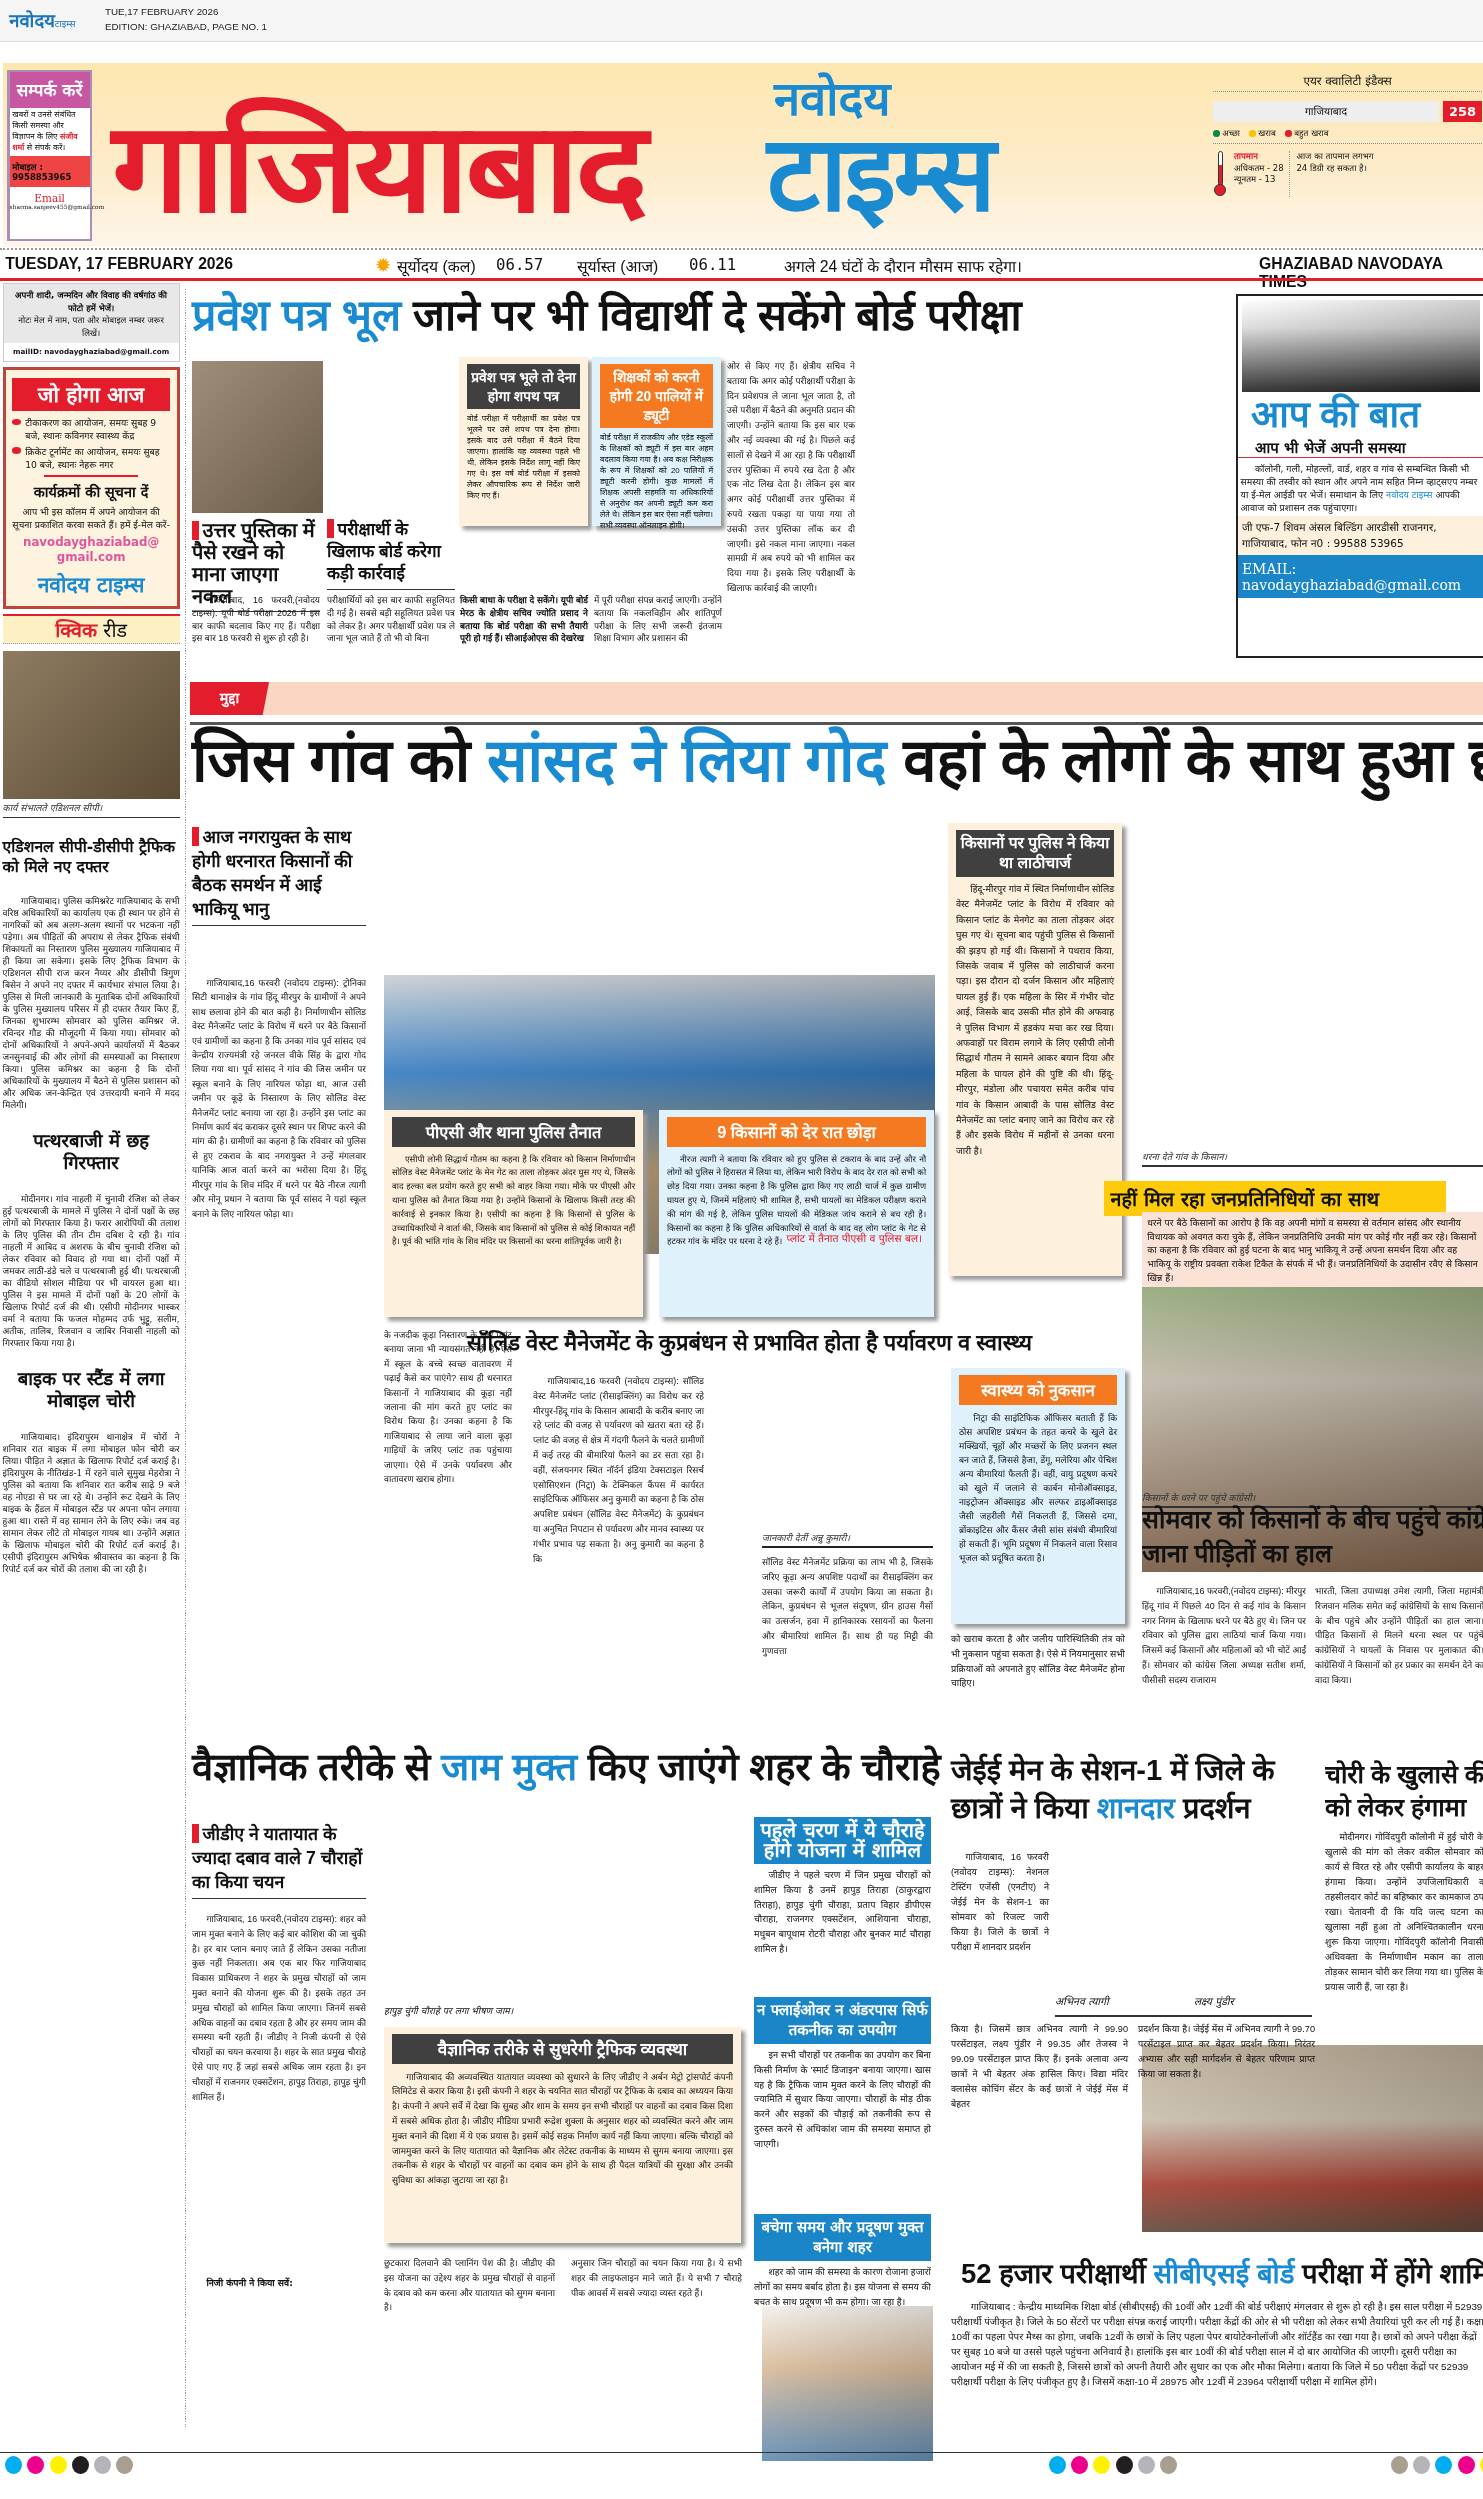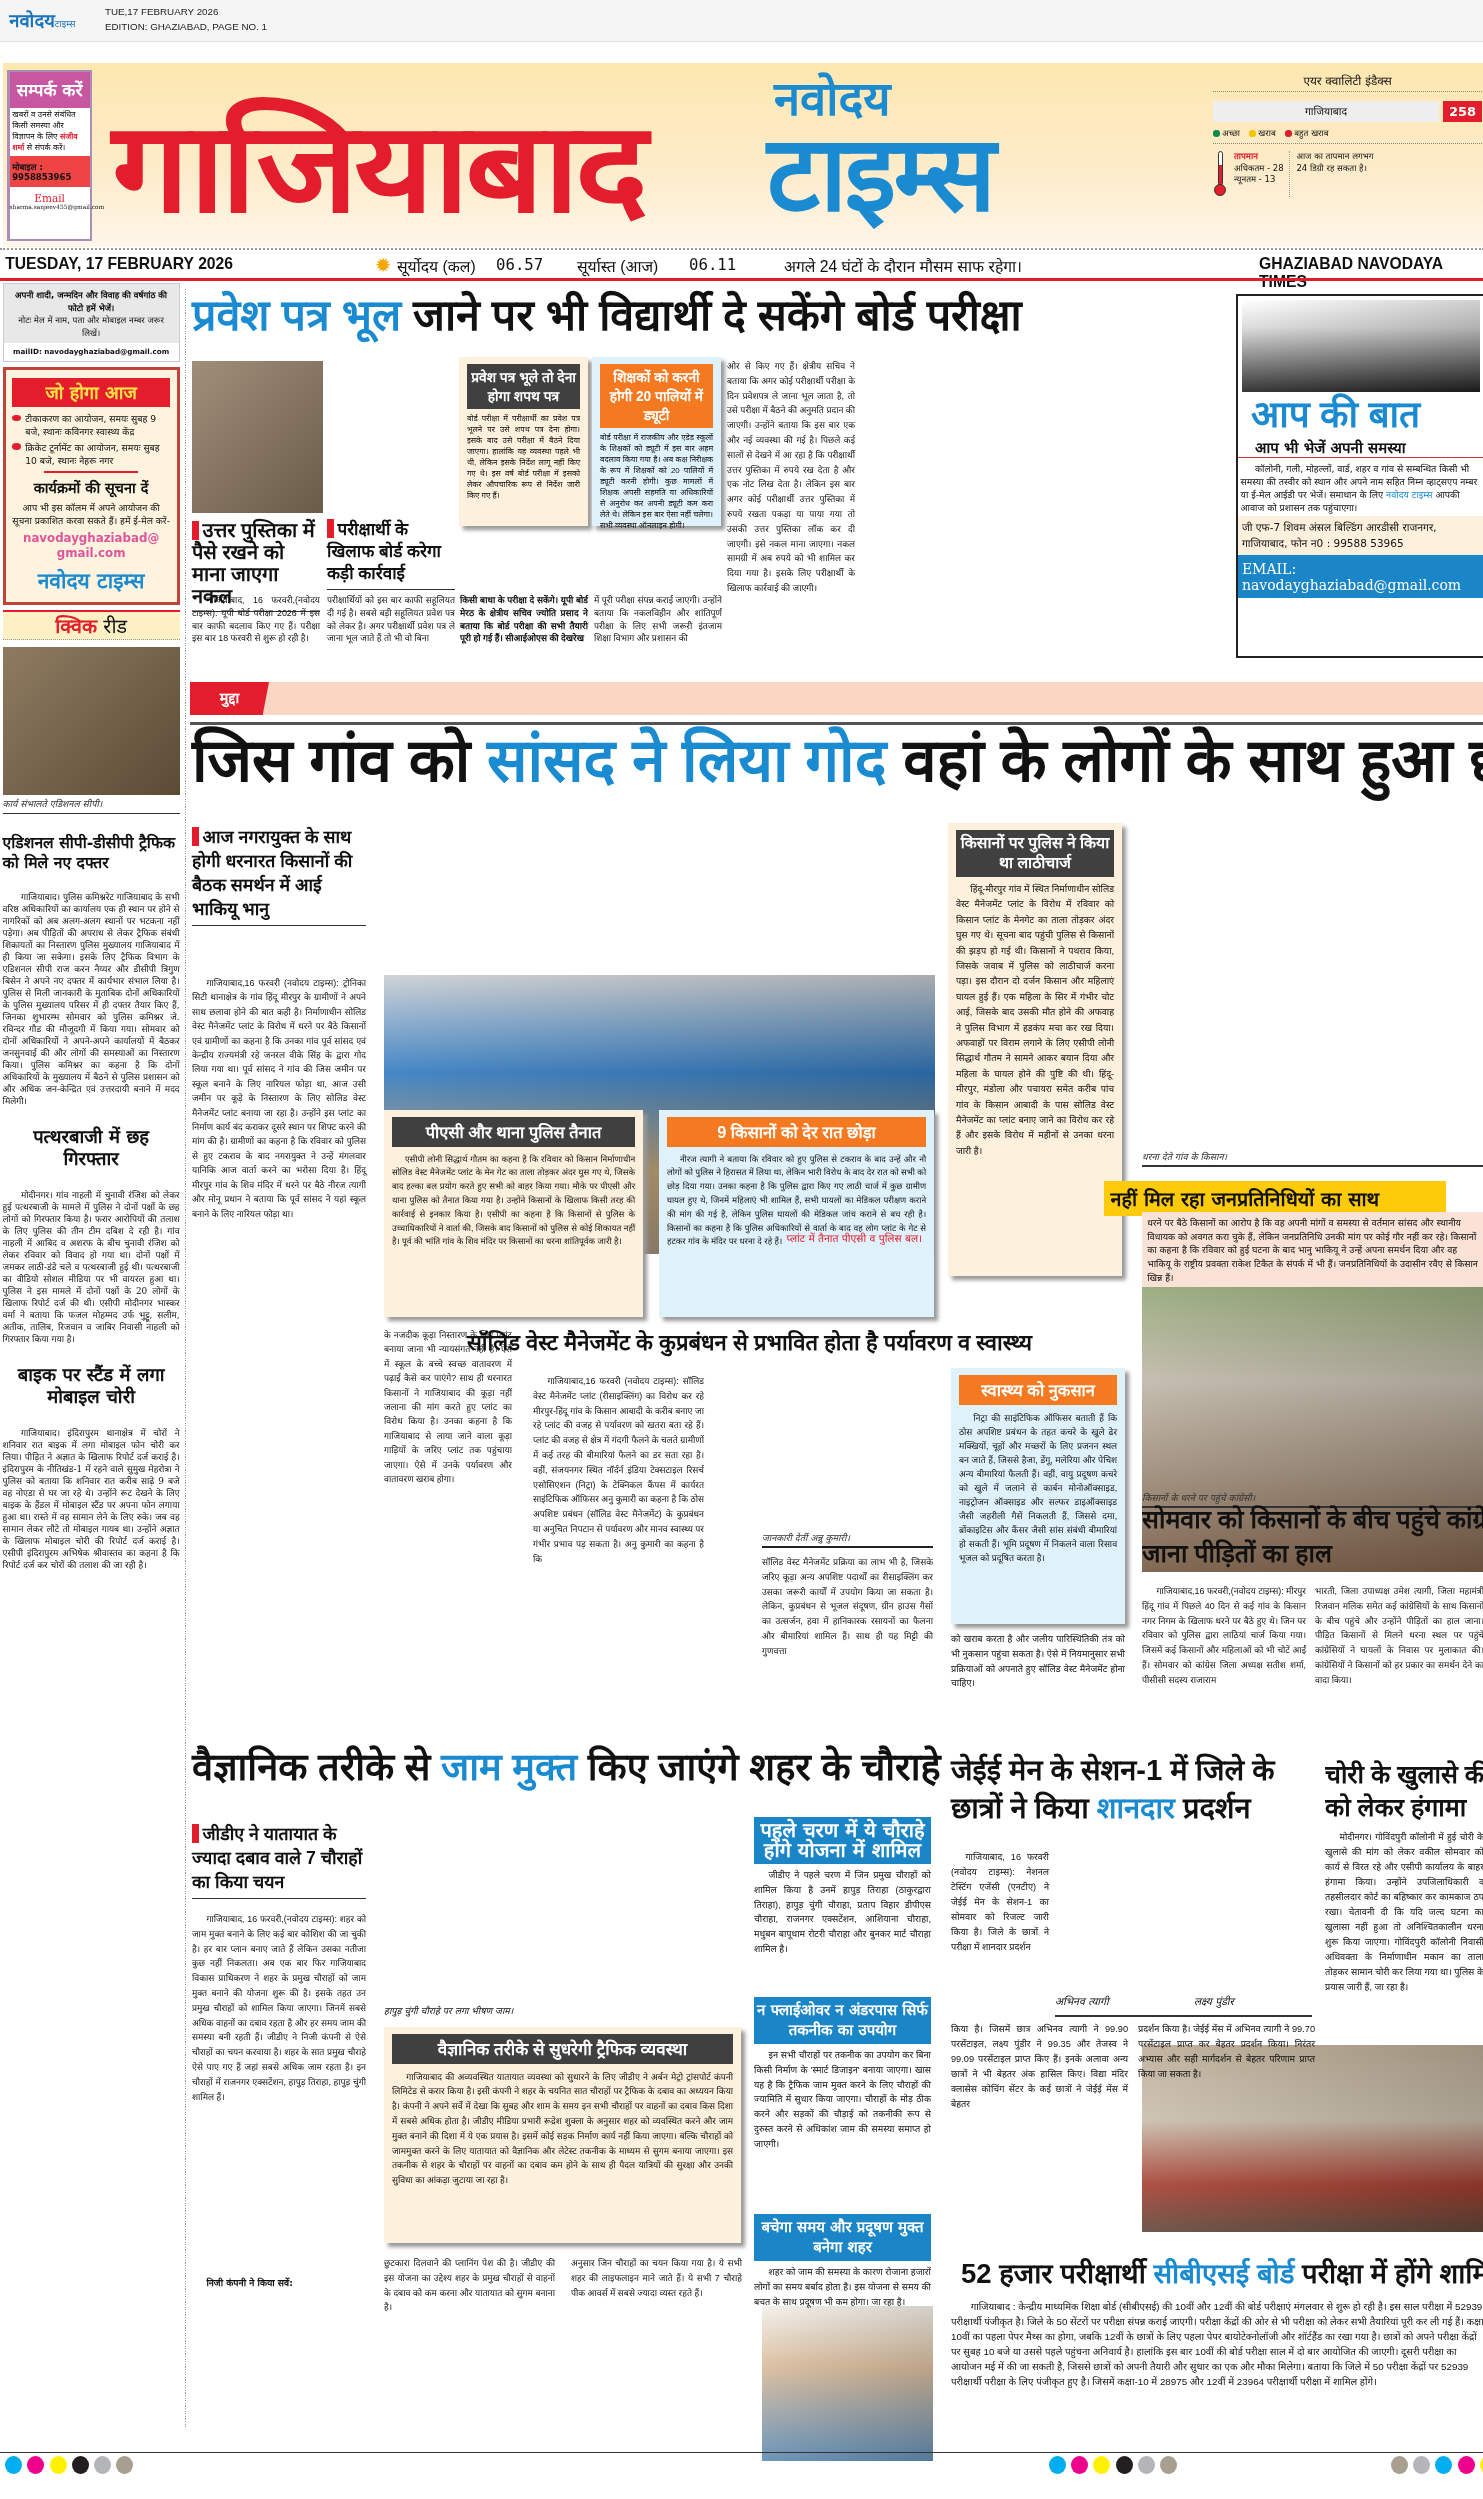--- a/index.html
+++ b/index.html
@@ -31,21 +31,21 @@
 .aqi .temp{display:flex;margin-top:6.6px;gap:6.6px;font-size:8.5px;line-height:11.8px}
 .aqi .temp .red{color:#e31d2b;font-weight:bold}
 .dateline{left:0;top:248px;width:1484px;height:30px;border-top:2px dotted #999;font-family:"Liberation Sans",sans-serif}
 .dateline span{position:absolute;top:5.2px;font-size:15.7px;font-weight:bold}
 .redrule{left:0;top:278px;width:1484px;height:3.3px;background:#e31d2b}
 .vrule{width:1.3px;background:repeating-linear-gradient(180deg,#999 0 1.3px,transparent 1.3px 2.6px)}
 .leftcol{left:2.6px;top:283px;width:177px}
 .notice{background:#e8e8e8;padding:5.2px 5.2px 0;border:0.7px solid #ccc;font-size:8.5px;font-weight:bold;text-align:center;line-height:12.5px}
 .notice .mail{background:#fff;margin:3.9px -5.2px 0;padding:2.6px;font-size:7.2px}
 .hoga{margin-top:5.2px;background:#fdf3df;border:3.9px solid #c0443a;padding:7.9px 6.6px}
-.hoga .hd{background:#e31d2b;color:#fde047;font-size:18px;font-weight:bold;text-align:center;padding:2.6px 0}
+.hoga .hd{background:#e31d2b;color:#ffffff;font-size:21px;font-weight:bold;text-align:center;padding:2.6px 0}
 .hoga ul{list-style:none;margin-top:5.2px;font-size:9.2px;line-height:13px}
 .hoga li{position:relative;padding-left:13px;margin-bottom:2.6px}
 .hoga li:before{content:"";position:absolute;left:0;top:2.6px;width:9.2px;height:6.6px;border-radius:50%;background:#e31d2b}
 .hoga .line{height:2px;background:#e31d2b;width:60%;margin:3.9px auto 5.2px}
 .hoga .h2{font-size:14.4px;font-weight:bold;text-align:center}
 .hoga .p{font-size:9.2px;text-align:center;line-height:13px;margin-top:3.9px}
 .hoga .em{color:#e0559a;font-weight:bold;font-size:11.8px;text-align:center;line-height:15.7px;margin-top:3.9px}
 .hoga .brand{color:#1b8bd1;font-weight:bold;font-size:21px;text-align:center;margin-top:3.9px}
 .quick{margin-top:5.2px;border-top:2.6px solid #e31d2b;background:#fdf0c4;height:30px;text-align:center;line-height:30px;font-size:19.7px;border-bottom:1.3px dotted #999}
 .quick b{color:#e31d2b}

